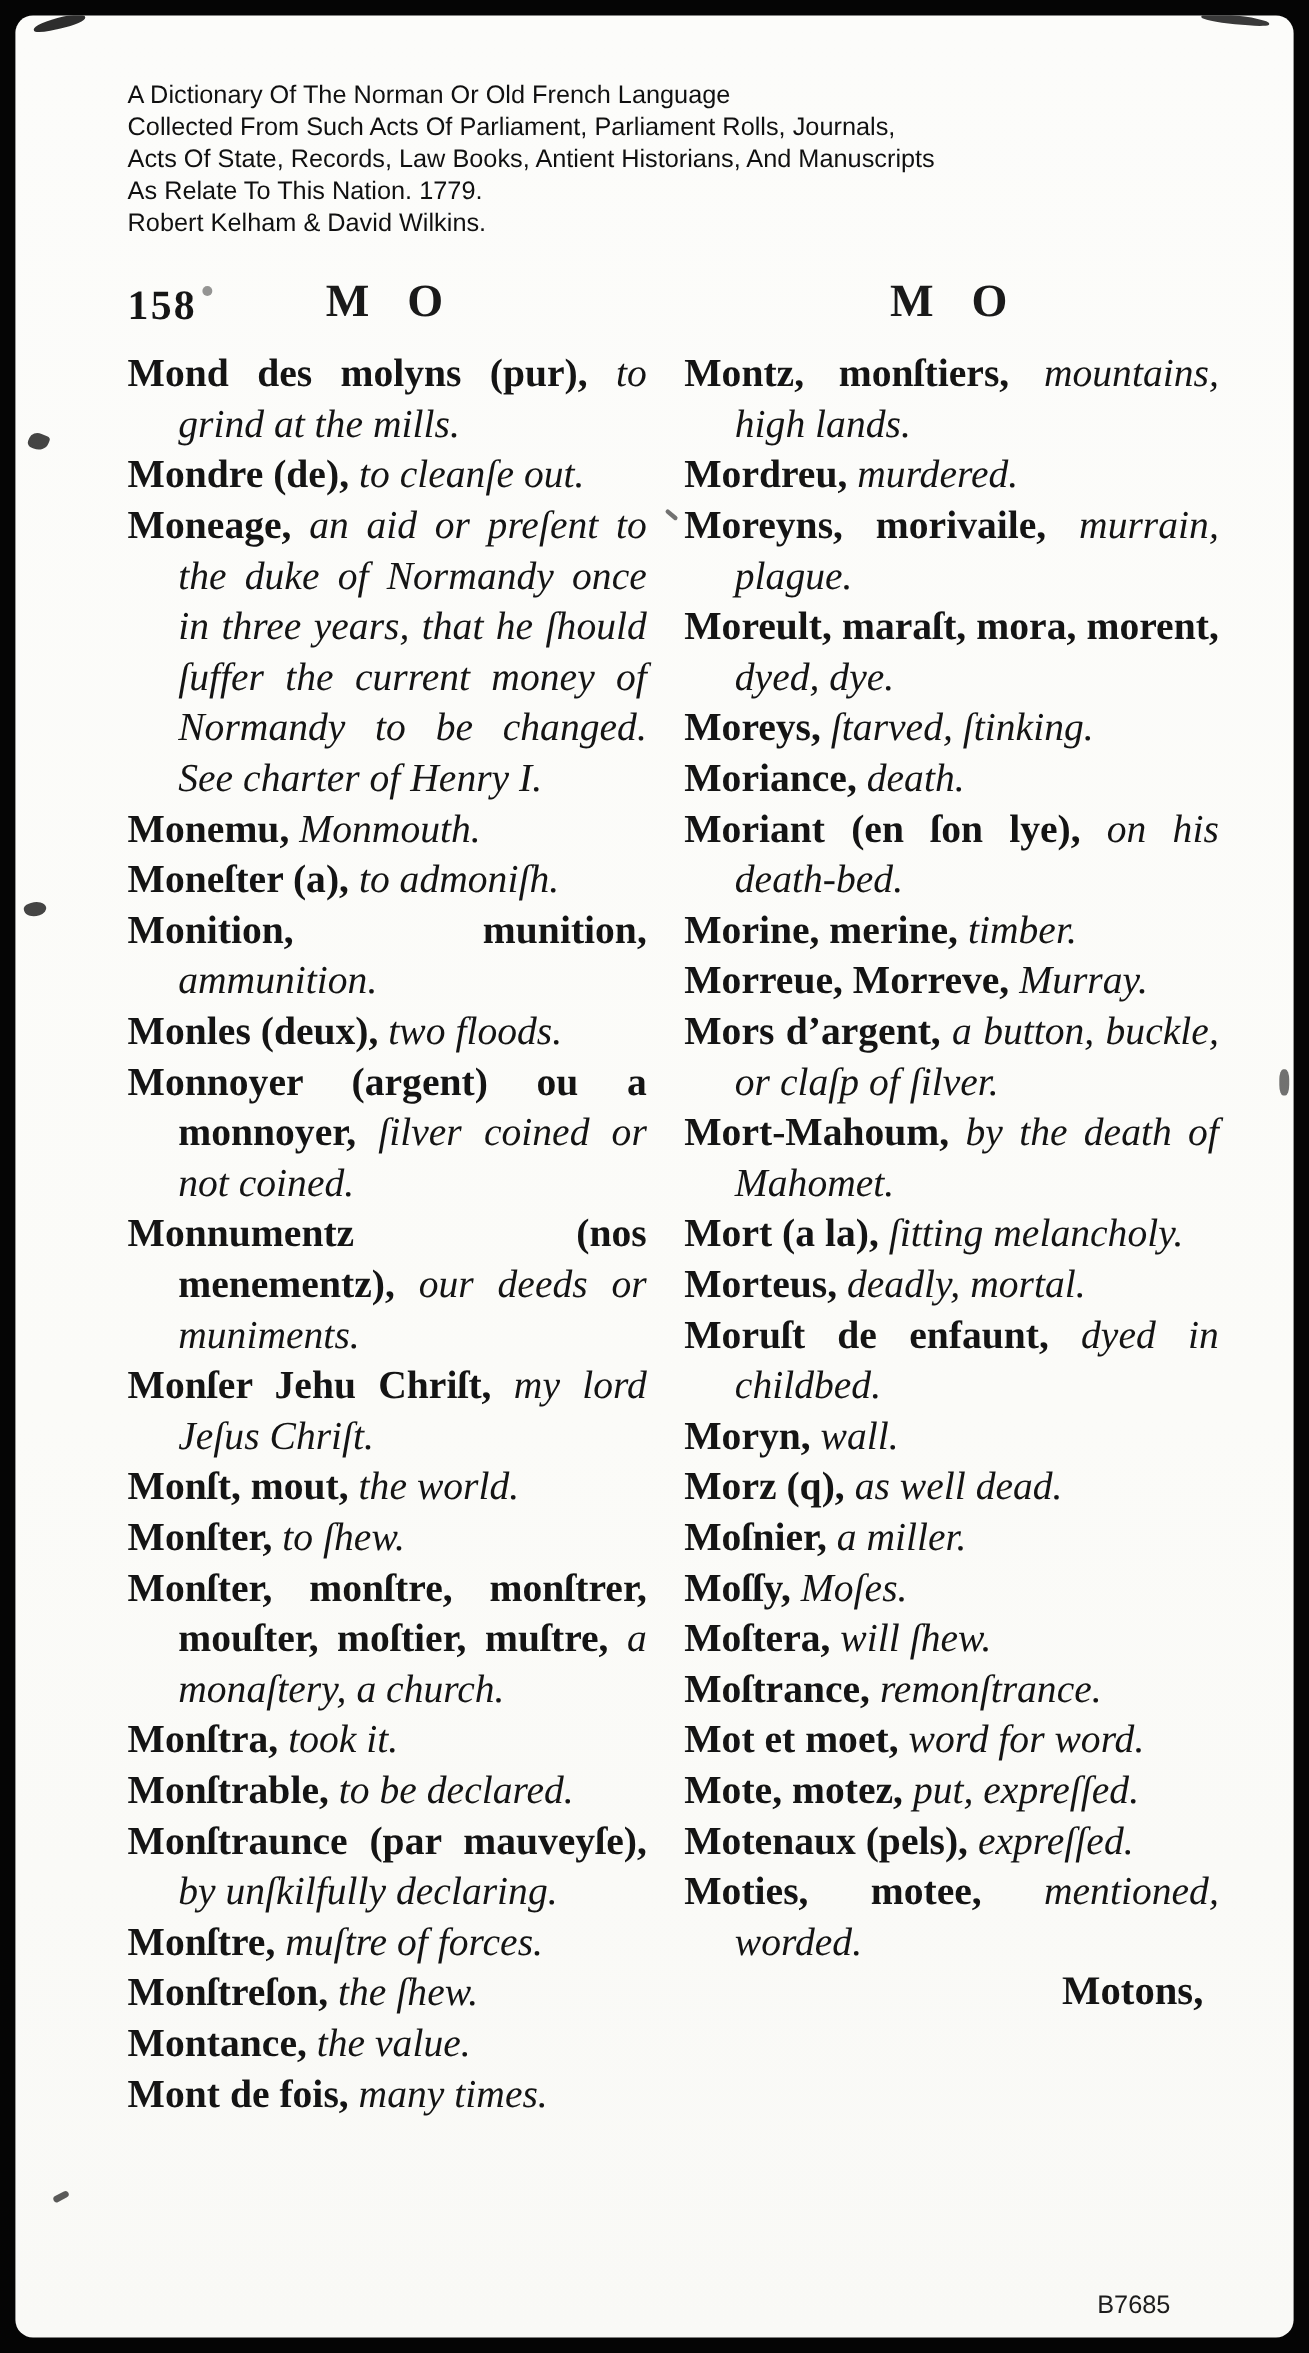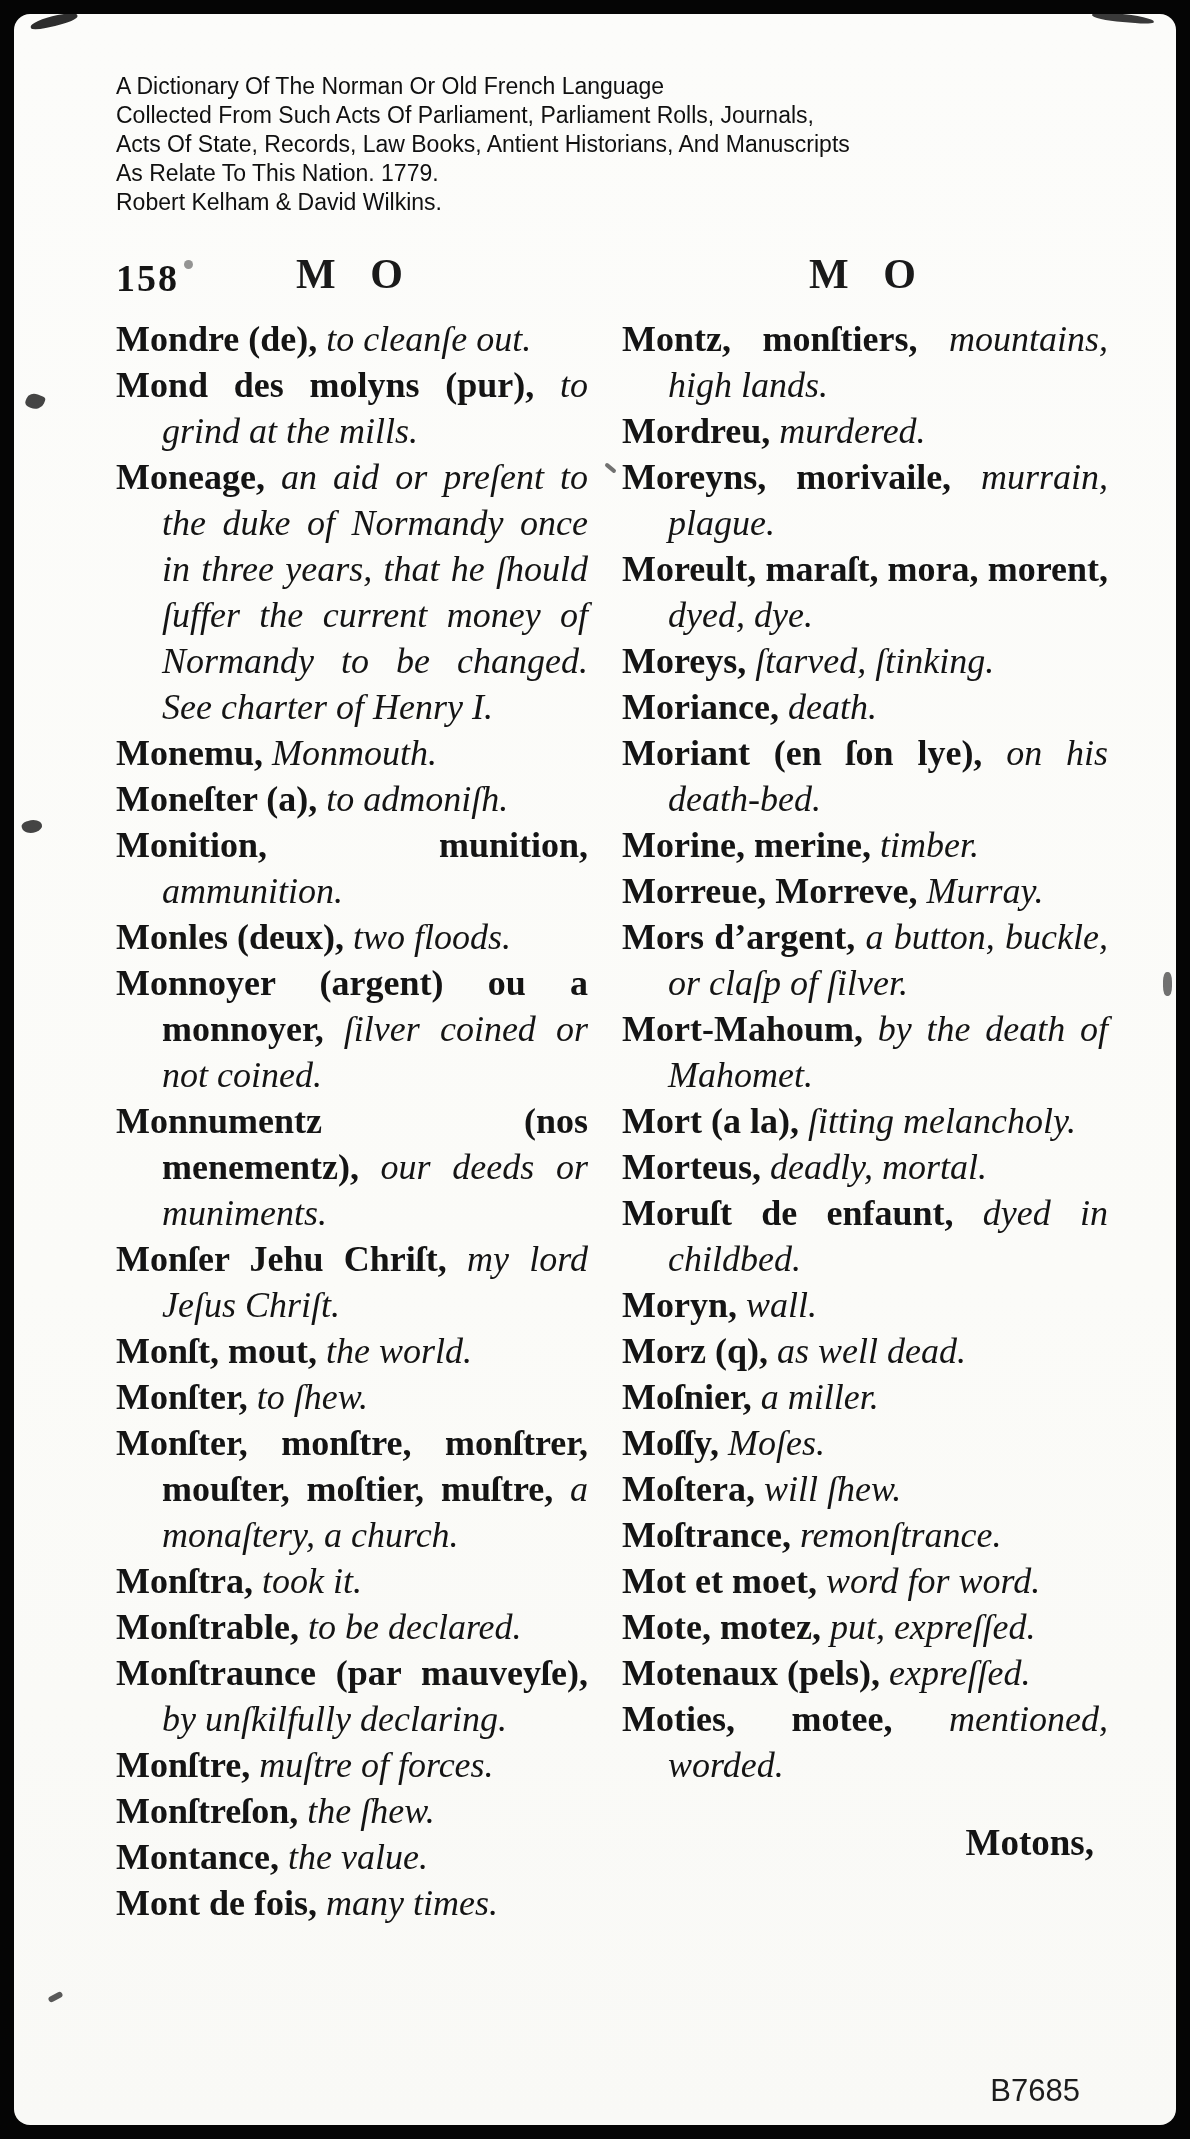--- a/index.html
+++ b/index.html
@@ -46,26 +46,25 @@
     color:#141414;
     text-align:justify;
     padding-left:46px;text-indent:-46px;
   }
   .entry .head{font-weight:700;}
   .entry .gloss{font-style:italic;font-weight:400;}
   .catchword{
     text-align:right;font-weight:700;
     padding-left:0;text-indent:0;padding-right:14px;
     font-size:37px;
-    margin-top:32px;
   }
   .footer-code{
-    position:absolute;right:96px;bottom:16px;
+    position:absolute;right:112px;bottom:16px;
     font-family:"Liberation Sans",sans-serif;
-    font-size:31px;color:#1c1c1c;
+    font-size:23px;color:#1c1c1c;
   }
   .speck{position:absolute;background:#161616;}
 </style>
 </head>
 <body>
 
 <div class="frame">
   <div class="sheet">
 
     <div class="title-block">
@@ -82,22 +81,22 @@
           <span class="pagenum">158</span>
           <span class="colhead">M O</span>
         </div>
         <div class="dcol dcol-right">
           <span class="colhead">M O</span>
         </div>
       </div>
 
       <div class="columns">
         <div class="dcol dcol-left" id="col-left">
+            <p class="entry"><span class="head">Mond des molyns (pur),</span><span class="gloss"> to grind at the mills.</span></p>
             <p class="entry"><span class="head">Mondre (de),</span><span class="gloss"> to cleanſe out.</span></p>
-            <p class="entry"><span class="head">Mond des molyns (pur),</span><span class="gloss"> to grind at the mills.</span></p>
             <p class="entry"><span class="head">Moneage,</span><span class="gloss"> an aid or preſent to the duke of Normandy once in three years, that he ſhould ſuffer the current money of Normandy to be changed. See charter of Henry I.</span></p>
             <p class="entry"><span class="head">Monemu,</span><span class="gloss"> Monmouth.</span></p>
             <p class="entry"><span class="head">Moneſter (a),</span><span class="gloss"> to admoniſh.</span></p>
             <p class="entry"><span class="head">Monition, munition,</span><span class="gloss"> ammunition.</span></p>
             <p class="entry"><span class="head">Monles (deux),</span><span class="gloss"> two floods.</span></p>
             <p class="entry"><span class="head">Monnoyer (argent) ou a monnoyer,</span><span class="gloss"> ſilver coined or not coined.</span></p>
             <p class="entry"><span class="head">Monnumentz (nos menementz),</span><span class="gloss"> our deeds or muniments.</span></p>
             <p class="entry"><span class="head">Monſer Jehu Chriſt,</span><span class="gloss"> my lord Jeſus Chriſt.</span></p>
             <p class="entry"><span class="head">Monſt, mout,</span><span class="gloss"> the world.</span></p>
             <p class="entry"><span class="head">Monſter,</span><span class="gloss"> to ſhew.</span></p>

